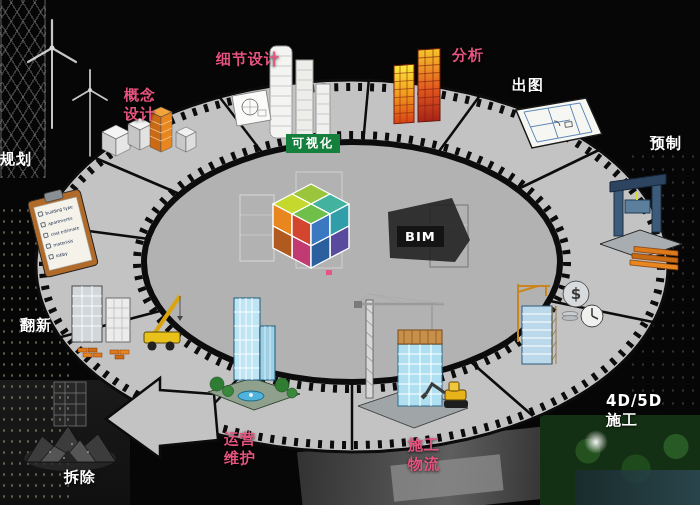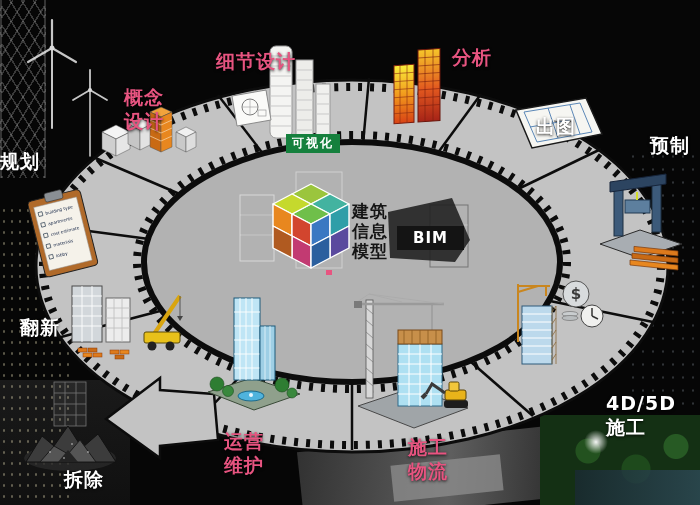--- a/index.html
+++ b/index.html
@@ -33,36 +33,36 @@
       radial-gradient(circle at 85% 35%, #275a24 12px, transparent 13px),
       #143014;}
   .bg-water{left:575px;top:470px;width:125px;height:35px;
     background:linear-gradient(90deg,#1a2a33,#2e4a58);opacity:.8;}
   .bg-lamp{left:584px;top:430px;width:24px;height:24px;border-radius:50%;
     background:radial-gradient(circle, rgba(255,255,255,.95), rgba(255,255,255,0) 70%);}
   
   .ring-svg{left:0;top:0;z-index:2;}
   .illus{z-index:3;}
   
-  .stage-label{position:absolute;font-weight:bold;font-size:19px;line-height:1.25;
+  .stage-label{position:absolute;font-weight:bold;font-size:15px;line-height:1.25;
     white-space:pre-line;letter-spacing:1px;text-shadow:0 1px 3px rgba(0,0,0,.85);z-index:4;}
   .pink{color:var(--pink-label,#e75480);}
   .white{color:var(--white-label,#fff);}
   .viz-pill{position:absolute;left:286px;top:134px;background:#15803d;color:var(--white-label,#fff);
     font-size:12px;font-weight:bold;letter-spacing:2px;padding:1px 6px;z-index:4;}
   .center-title{position:absolute;left:352px;top:201px;width:42px;color:#151515;font-weight:bold;
     font-size:17px;line-height:1.18;white-space:pre-line;letter-spacing:1px;z-index:4;}
   .bim-badge{position:absolute;left:397px;top:226px;background:#141414;color:#fff;
-    font-weight:bold;font-size:15px;letter-spacing:1px;padding:3px 16px;z-index:4;}
+    font-weight:bold;font-size:13px;letter-spacing:1px;padding:3px 8px;z-index:4;}
   
   .lbl-planning{left:0;top:150px;}
   .lbl-concept{left:76px;top:86px;margin-left:48px;}
   .lbl-detail{left:216px;top:50px;}
   .lbl-analysis{left:452px;top:46px;}
-  .lbl-drawing{left:536px;top:76px;margin-top:39px;}
+  .lbl-drawing{left:512px;top:76px;}
   .lbl-prefab{left:650px;top:134px;}
   .lbl-fourd{left:606px;top:392px;}
   .lbl-logistics{left:408px;top:436px;}
   .lbl-operation{left:224px;top:430px;}
   .lbl-renovation{left:20px;top:316px;}
   .lbl-demolition{left:64px;top:468px;}
 </style>
 </head>
 <body>
 
@@ -133,23 +133,20 @@
       <polygon points="26,36 45,46 45,68 26,58" fill="#d2452e"></polygon>
       <polygon points="26,58 45,68 45,90 26,80" fill="#c23a72"></polygon>
       <polygon points="7,48 26,58 26,80 7,70" fill="#b05a20"></polygon>
       <polygon points="45,46 64,36 64,58 45,68" fill="#3a78c2"></polygon>
       <polygon points="64,36 83,26 83,48 64,58" fill="#2f9ea8"></polygon>
       <polygon points="64,58 83,48 83,70 64,80" fill="#5a4a9e"></polygon>
       <polygon points="45,68 64,58 64,80 45,90" fill="#2b5f9e"></polygon>
     </g>
     <rect x="60" y="92" width="6" height="5" fill="#e75480"></rect>
   </svg>
-  <div class="center-title">建筑
-信息
-模型</div>
   <div class="bim-badge">BIM</div>
   <div class="viz-pill">可视化</div>
 
   <svg class="abs illus" style="left:28px;top:188px;" width="72" height="92" viewBox="0 0 72 92">
     <g transform="rotate(-14 36 46)">
       <rect x="8" y="6" width="54" height="78" rx="4" fill="#b06a2a" stroke="#222"></rect>
       <rect x="13" y="13" width="44" height="65" fill="#f5f2ea" stroke="#999" stroke-width=".5"></rect>
       <rect x="26" y="2" width="18" height="9" rx="2" fill="#8a8f94" stroke="#333" stroke-width=".6"></rect>
       <g fill="none" stroke="#345" stroke-width=".7">
         <rect x="16" y="19" width="4" height="4"></rect>

